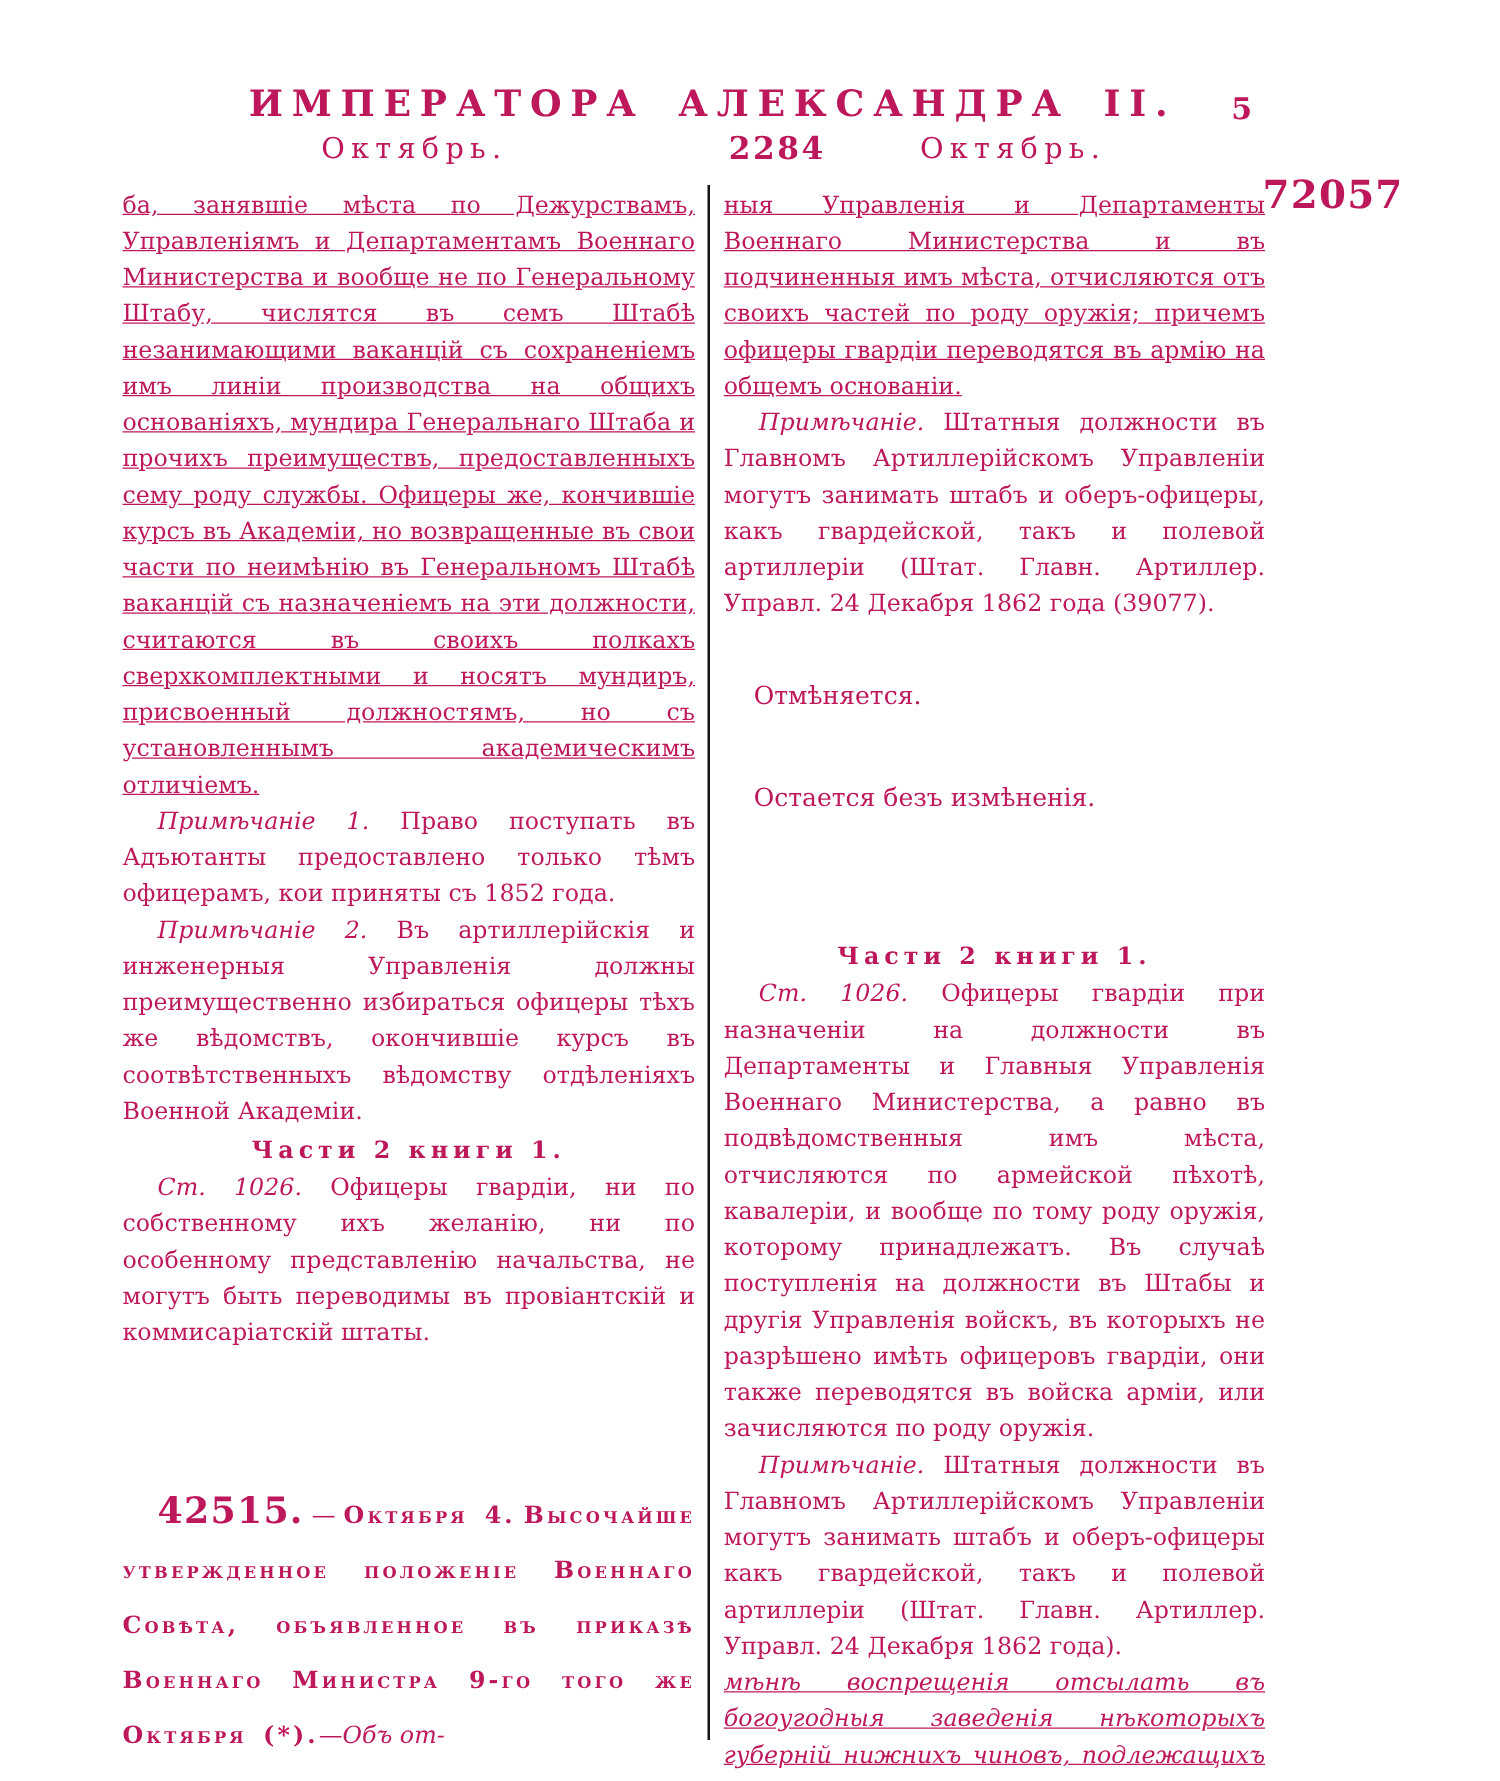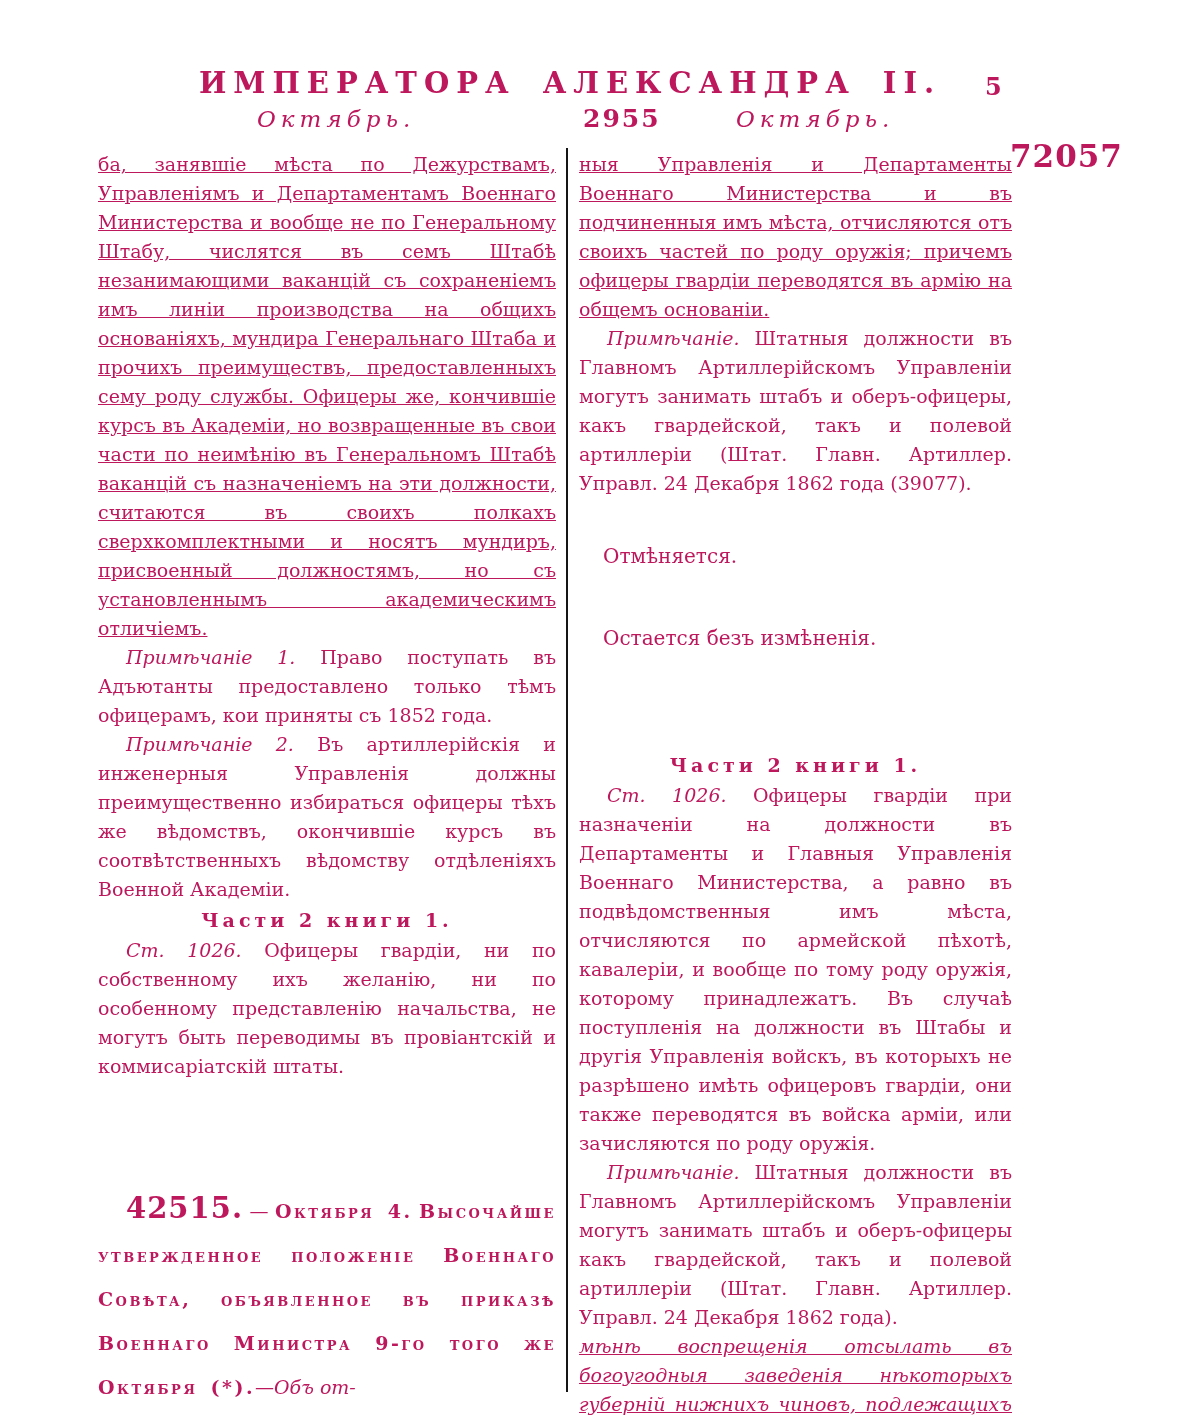--- a/index.html
+++ b/index.html
@@ -32,21 +32,20 @@
   .page-number {
     position: absolute;
     left: 985px; top: 72px;
     font-size: 24px;
     font-weight: 600;
   }
   .month-left, .month-right {
     position: absolute;
     top: 106px;
     font-size: 23px;
-    font-style: italic;
     letter-spacing: 5px;
     white-space: nowrap;
   }
   .month-left { left: 257px; }
   .month-right { left: 736px; }
   .year {
     position: absolute;
     left: 583px; top: 104px;
     font-size: 25px;
     font-weight: 600;
@@ -144,21 +143,21 @@
   }
 </style>
 </head>
 <body>
 
 <div class="page">
 
   <div class="running-title">ИМПЕРАТОРА АЛЕКСАНДРА II.</div>
   <div class="page-number">5</div>
   <div class="month-left">Октябрь.</div>
-  <div class="year">2955</div>
+  <div class="year">2284</div>
   <div class="month-right">Октябрь.</div>
   <div class="margin-act-number">72057</div>
 
   <div class="column-divider"></div>
 
   <div class="col colL">
     <p class="body noindent">ба, занявшіе мѣста по Дежурствамъ, Управленіямъ и Департаментамъ Военнаго Министерства и вообще не по Генеральному Штабу, числятся въ семъ Штабѣ незанимающими ваканцій съ сохраненіемъ имъ линіи производства на общихъ основаніяхъ, мундира Генеральнаго Штаба и прочихъ преимуществъ, предоставленныхъ сему роду службы. Офицеры же, кончившіе курсъ въ Академіи, но возвращенные въ свои части по неимѣнію въ Генеральномъ Штабѣ ваканцій съ назначеніемъ на эти должности, считаются въ своихъ полкахъ сверхкомплектными и носятъ мундиръ, присвоенный должностямъ, но съ установленнымъ академическимъ отличіемъ.</p>
     <p class="body indent"><span class="lead">Примѣчаніе 1.</span> <span>Право поступать въ Адъютанты предоставлено только тѣмъ офицерамъ, кои приняты съ 1852 года.</span></p>
     <p class="body indent"><span class="lead">Примѣчаніе 2.</span> <span>Въ артиллерійскія и инженерныя Управленія должны преимущественно избираться офицеры тѣхъ же вѣдомствъ, окончившіе курсъ въ соотвѣтственныхъ вѣдомству отдѣленіяхъ Военной Академіи.</span></p>
     <p class="heading-center">Части 2 книги 1.</p>

